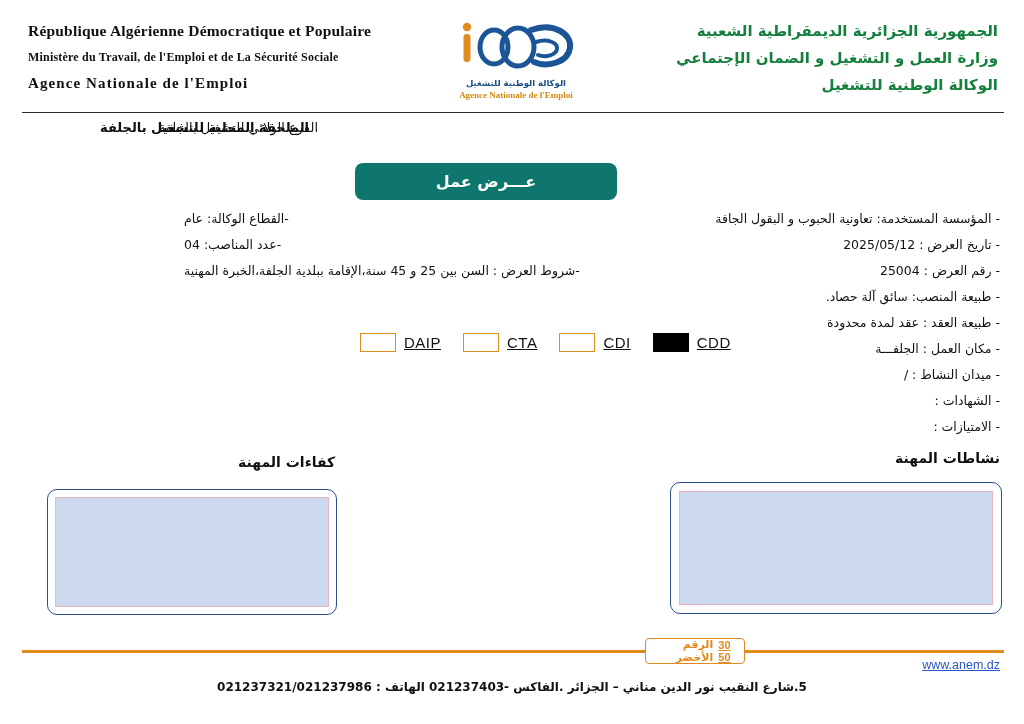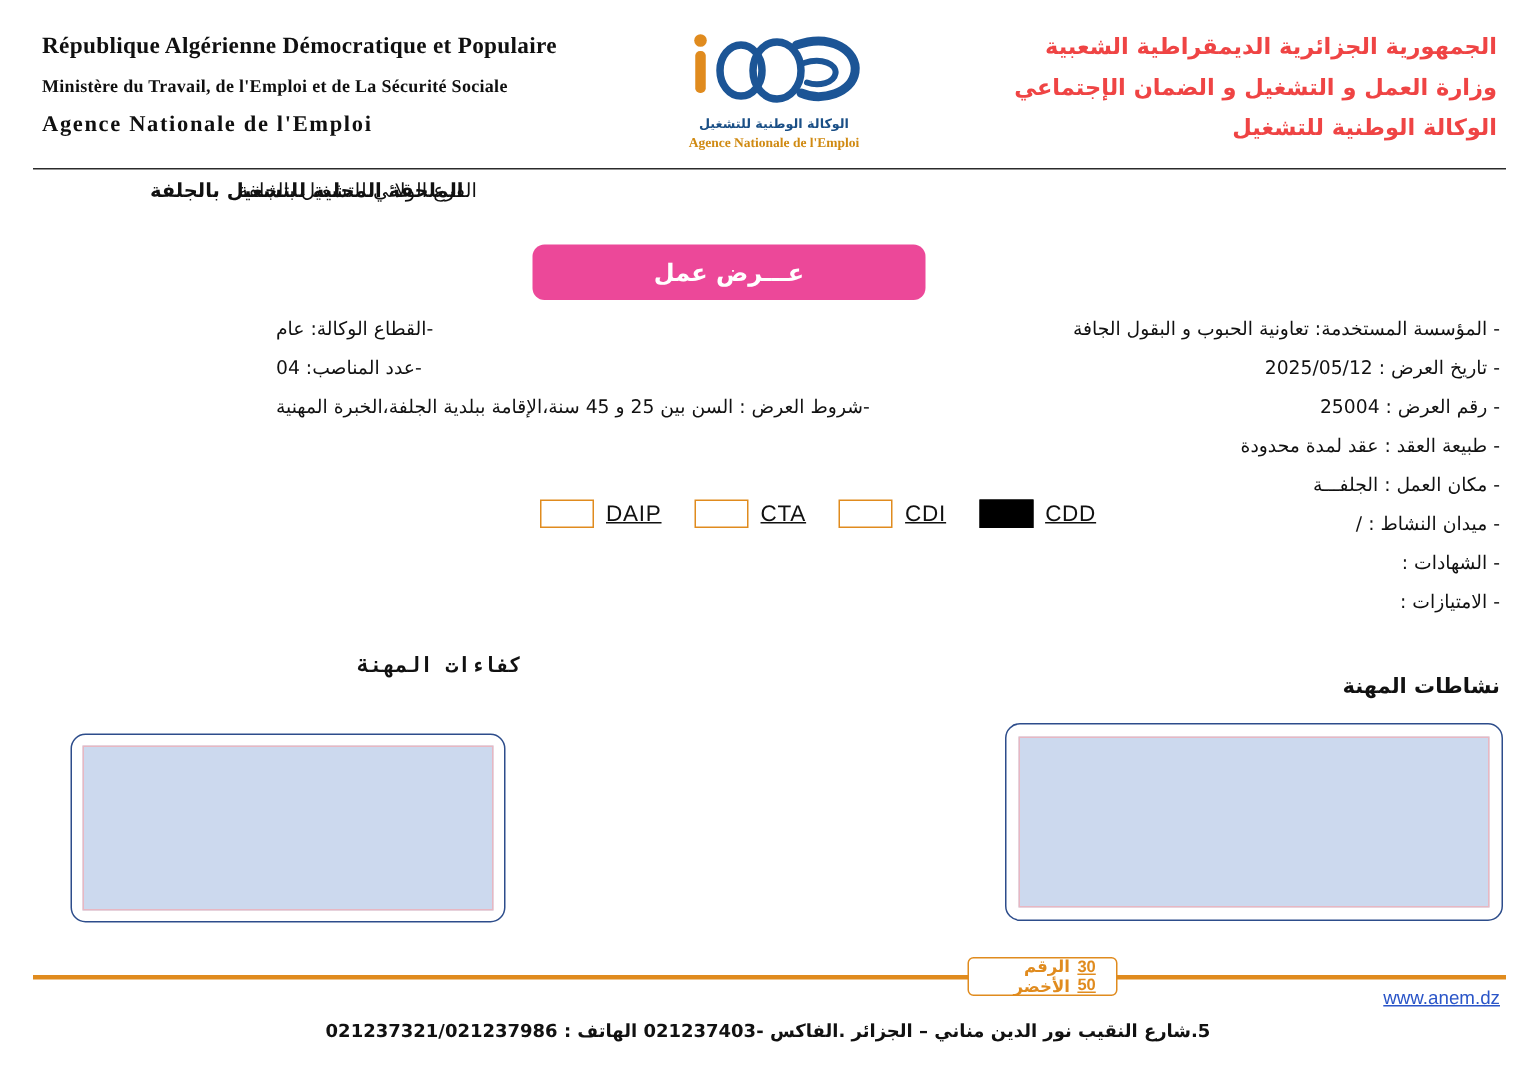--- a/index.html
+++ b/index.html
@@ -45,21 +45,21 @@
   .header-fr div.l3 { font-size: 15px; letter-spacing: 1.1px; }
 
   .header-ar {
     position: absolute;
     right: 26px;
     top: 18px;
     width: 420px;
     text-align: right;
     direction: rtl;
     font-weight: bold;
-    color: #ef4444;
+    color: #15803d;
   }
   .header-ar div {
     font-size: 15px;
     line-height: 27px;
     letter-spacing: 1.2px;
     white-space: nowrap;
   }
 
   
   .logo {
@@ -122,21 +122,21 @@
     font-weight: bold;
   }
 
   
   .title-pill {
     position: absolute;
     left: 355px;
     top: 163px;
     width: 262px;
     height: 37px;
-    background: #ec4899;
+    background: #0f766e;
     border-radius: 8px;
     color: #ffffff;
     direction: rtl;
     display: flex;
     align-items: center;
     justify-content: center;
     font-size: 16px;
     font-weight: bold;
     letter-spacing: 2px;
   }
@@ -207,26 +207,25 @@
     right: 24px;
     top: 450px;
     direction: rtl;
     font-size: 14px;
     font-weight: bold;
     color: #111;
   }
   .sec-head-mid {
     position: absolute;
     left: 238px;
-    top: 436px;
+    top: 454px;
     direction: rtl;
     font-size: 14px;
     font-weight: bold;
     color: #111;
-    font-family: Liberation Mono, monospace;
   }
 
   
   .box {
     position: absolute;
     border: 1.4px solid #2d4d8b;
     border-radius: 10px;
     background: #ffffff;
     box-sizing: border-box;
   }
@@ -332,20 +331,21 @@
 
   <div class="sub-right">الفرع الولائي للتشغيل بالجلفة</div>
   <div class="sub-left2">الملحقة المحلية للتشغيل بالجلفة</div>
 
   <div class="title-pill">عـــرض عمل</div>
 
   <div class="info-right">
     <div class="row">- المؤسسة المستخدمة: تعاونية الحبوب و البقول الجافة</div>
     <div class="row">- تاريخ العرض : 2025/05/12</div>
     <div class="row">- رقم العرض : 25004</div>
+    <div class="row">- طبيعة المنصب: سائق آلة حصاد.</div>
     <div class="row">- طبيعة العقد :  عقد لمدة محدودة</div>
     <div class="row">- مكان العمل : الجلفـــة</div>
     <div class="row">- ميدان النشاط : /</div>
     <div class="row">- الشهادات :</div>
     <div class="row">- الامتيازات :</div>
   </div>
 
   <div class="info-mid">
     <div class="row">-القطاع الوكالة: عام</div>
     <div class="row">-عدد المناصب: 04</div>

